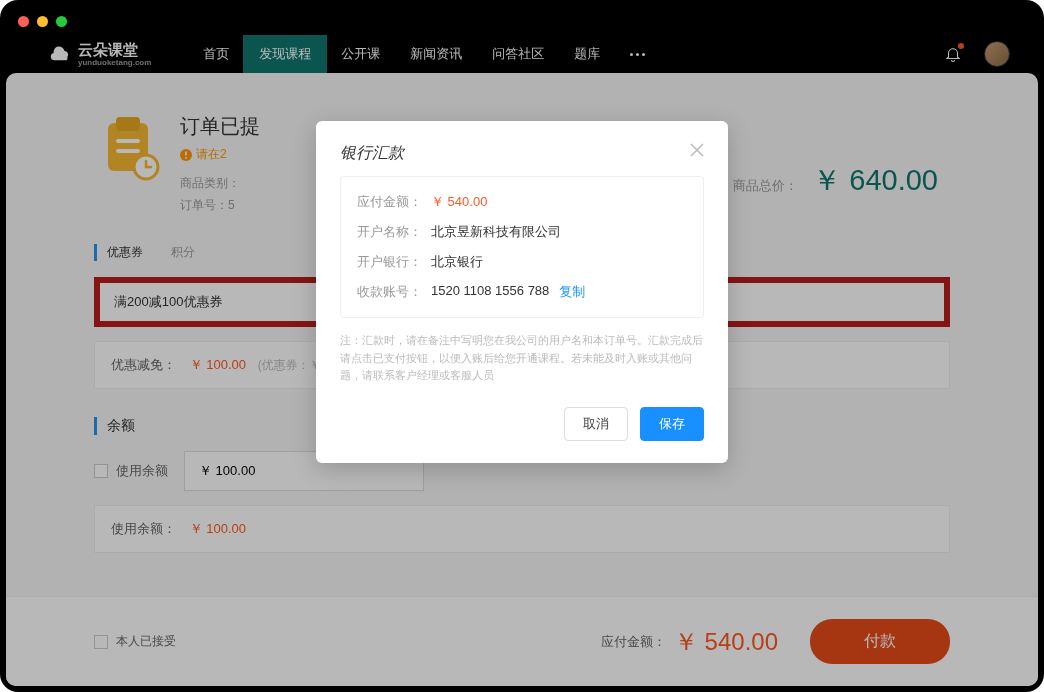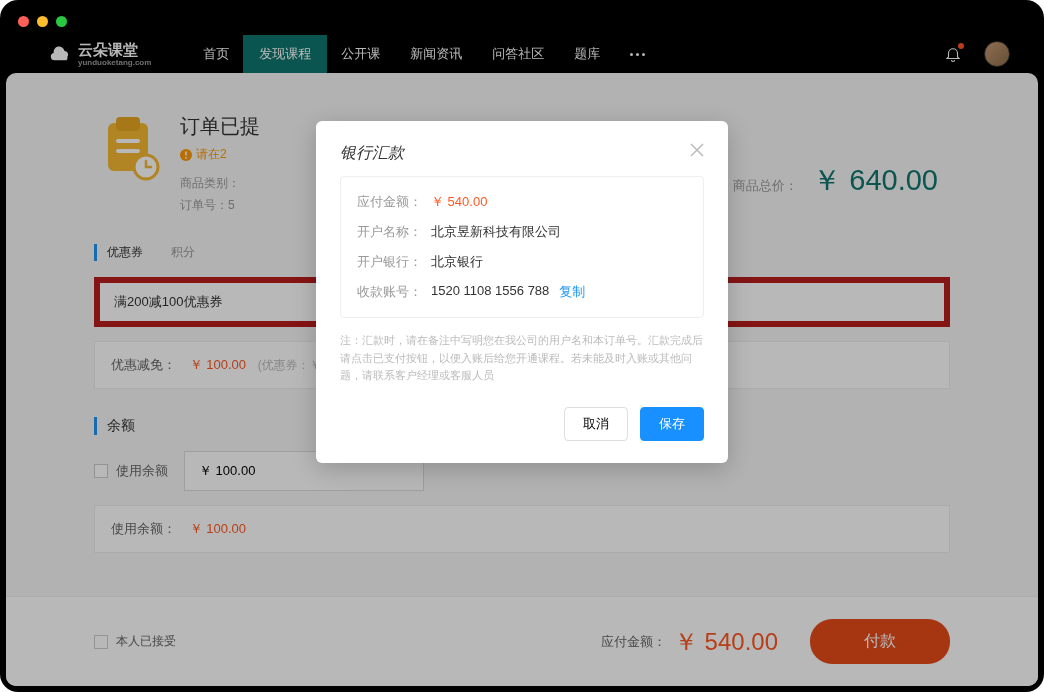--- a/index.html
+++ b/index.html
@@ -61,21 +61,21 @@
     .modal-close { color: #bbb; cursor: pointer; font-size: 16px; }
     .modal-body { border: 1px solid #eee; border-radius: 4px; padding: 16px; font-size: 13px; }
     .modal-row { display: flex; margin-bottom: 12px; }
     .modal-row:last-child { margin-bottom: 0; }
     .modal-row .label { color: #999; width: 74px; }
     .modal-row .val { color: #333; }
     .modal-row .amount { color: #ff5722; }
     .modal-row .copy { color: #2196f3; margin-left: 10px; cursor: pointer; }
     .modal-note { color: #bbb; font-size: 11px; line-height: 1.6; margin-top: 14px; }
     .modal-actions { display: flex; justify-content: flex-end; gap: 12px; margin-top: 22px; }
-    .btn { padding: 7px 18px; border-radius: 4px; font-size: 13px; cursor: pointer; border: 1px solid #ddd; background: #fff; color: #000000; }
+    .btn { padding: 7px 18px; border-radius: 4px; font-size: 13px; cursor: pointer; border: 1px solid #ddd; background: #fff; color: #404040; }
     .btn-primary { background: #1890ff; border-color: #1890ff; color: #fff; }
   </style>
 </head>
 <body>
 
 <div class="window">
   <div class="traffic-lights">
     <div class="tl tl-red"></div>
     <div class="tl tl-yellow"></div>
     <div class="tl tl-green"></div>

